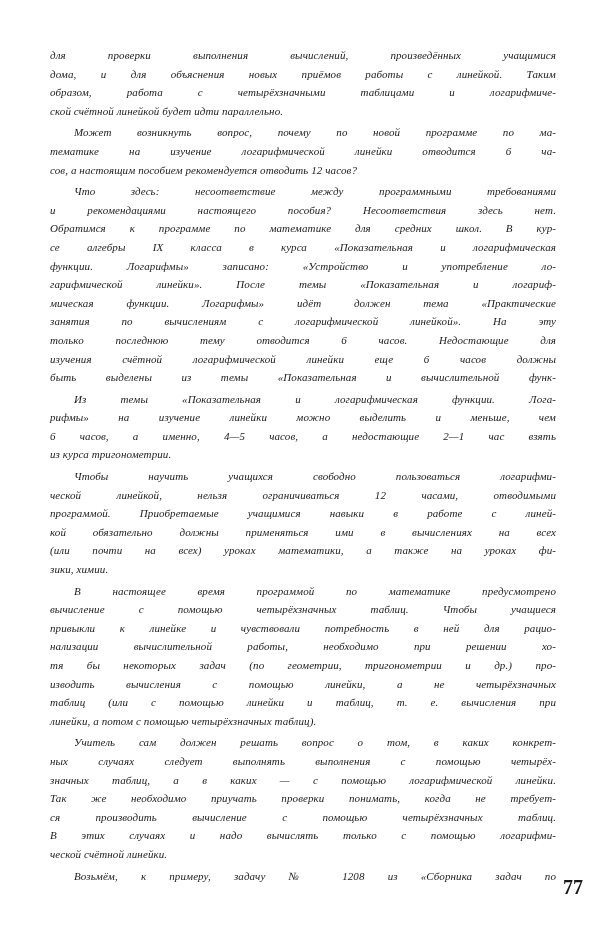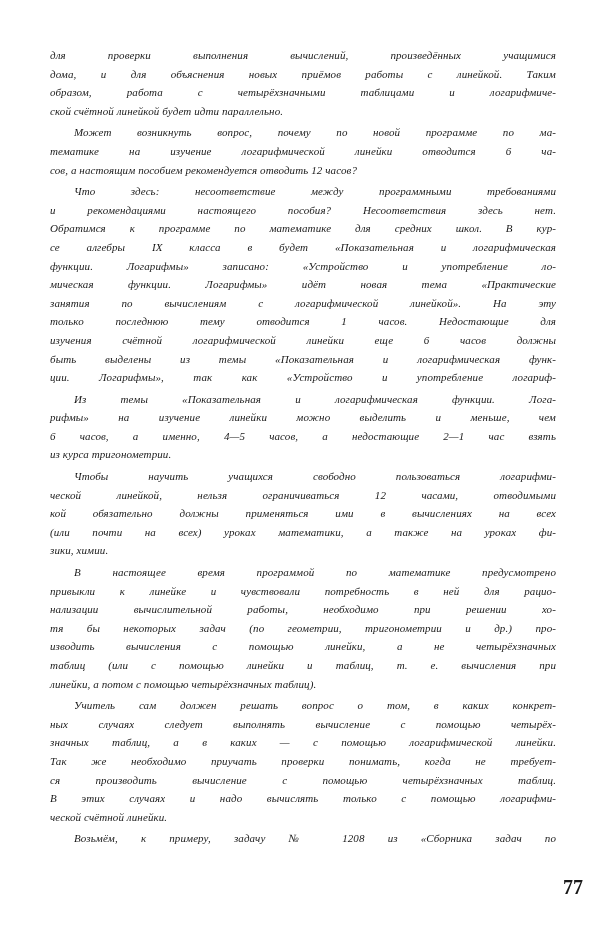--- a/index.html
+++ b/index.html
@@ -34,54 +34,56 @@
     </div>
     <div class="para">
       <div class="line indent">Может возникнуть вопрос, почему по новой программе по ма-</div>
       <div class="line">тематике на изучение логарифмической линейки отводится 6 ча-</div>
       <div class="line last">сов, а настоящим пособием рекомендуется отводить 12 часов?</div>
     </div>
     <div class="para">
       <div class="line indent">Что здесь: несоответствие между программными требованиями</div>
       <div class="line">и рекомендациями настоящего пособия? Несоответствия здесь нет.</div>
       <div class="line">Обратимся к программе по математике для средних школ. В кур-</div>
-      <div class="line">се алгебры IX класса в будет «Показательная и логарифмическая</div>
+      <div class="line">се алгебры IX класса в курса «Показательная и логарифмическая</div>
       <div class="line">функции. Логарифмы» записано: «Устройство и употребление ло-</div>
-      <div class="line">мическая функции. Логарифмы» идёт новая тема «Практические</div>
+      <div class="line">гарифмической линейки». После темы «Показательная и логариф-</div>
+      <div class="line">мическая функции. Логарифмы» идёт должен тема «Практические</div>
       <div class="line">занятия по вычислениям с логарифмической линейкой». На эту</div>
-      <div class="line">только последнюю тему отводится 1 часов. Недостающие для</div>
+      <div class="line">только последнюю тему отводится 6 часов. Недостающие для</div>
       <div class="line">изучения счётной логарифмической линейки еще 6 часов должны</div>
-      <div class="line">быть выделены из темы «Показательная и логарифмическая функ-</div>
-      <div class="line">ции. Логарифмы», так как «Устройство и употребление логариф-</div>
+      <div class="line">быть выделены из темы «Показательная и вычислительной функ-</div>
     </div>
     <div class="para">
       <div class="line indent">Из темы «Показательная и логарифмическая функции. Лога-</div>
       <div class="line">рифмы» на изучение линейки можно выделить и меньше, чем</div>
       <div class="line">6 часов, а именно, 4—5 часов, а недостающие 2—1 час взять</div>
       <div class="line last">из курса тригонометрии.</div>
     </div>
     <div class="para">
       <div class="line indent">Чтобы научить учащихся свободно пользоваться логарифми-</div>
       <div class="line">ческой линейкой, нельзя ограничиваться 12 часами, отводимыми</div>
+      <div class="line">программой. Приобретаемые учащимися навыки в работе с линей-</div>
       <div class="line">кой обязательно должны применяться ими в вычислениях на всех</div>
       <div class="line">(или почти на всех) уроках математики, а также на уроках фи-</div>
       <div class="line last">зики, химии.</div>
     </div>
     <div class="para">
       <div class="line indent">В настоящее время программой по математике предусмотрено</div>
+      <div class="line">вычисление с помощью четырёхзначных таблиц. Чтобы учащиеся</div>
       <div class="line">привыкли к линейке и чувствовали потребность в ней для рацио-</div>
       <div class="line">нализации вычислительной работы, необходимо при решении хо-</div>
       <div class="line">тя бы некоторых задач (по геометрии, тригонометрии и др.) про-</div>
       <div class="line">изводить вычисления с помощью линейки, а не четырёхзначных</div>
       <div class="line">таблиц (или с помощью линейки и таблиц, т. е. вычисления при</div>
       <div class="line last">линейки, а потом с помощью четырёхзначных таблиц).</div>
     </div>
     <div class="para">
       <div class="line indent">Учитель сам должен решать вопрос о том, в каких конкрет-</div>
-      <div class="line">ных случаях следует выполнять вычисление с помощью четырёх-</div>
+      <div class="line">ных случаях следует выполнять выполнения с помощью четырёх-</div>
       <div class="line">значных таблиц, а в каких — с помощью логарифмической линейки.</div>
       <div class="line">Так же необходимо приучать проверки понимать, когда не требует-</div>
       <div class="line">ся производить вычисление с помощью четырёхзначных таблиц.</div>
       <div class="line">В этих случаях и надо вычислять только с помощью логарифми-</div>
       <div class="line last">ческой счётной линейки.</div>
     </div>
     <div class="para">
       <div class="line indent">Возьмём, к примеру, задачу № 1208 из «Сборника задач по</div>
     </div>
   </div>

